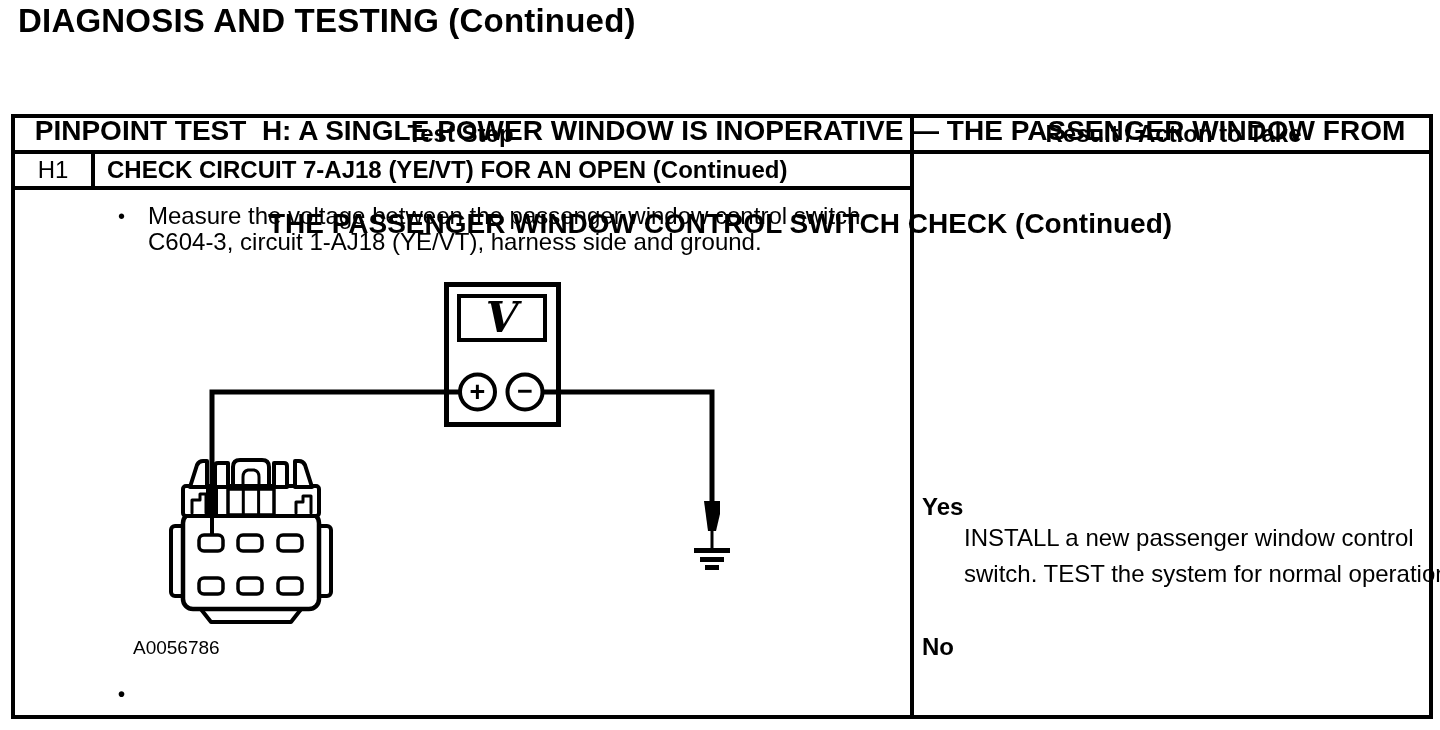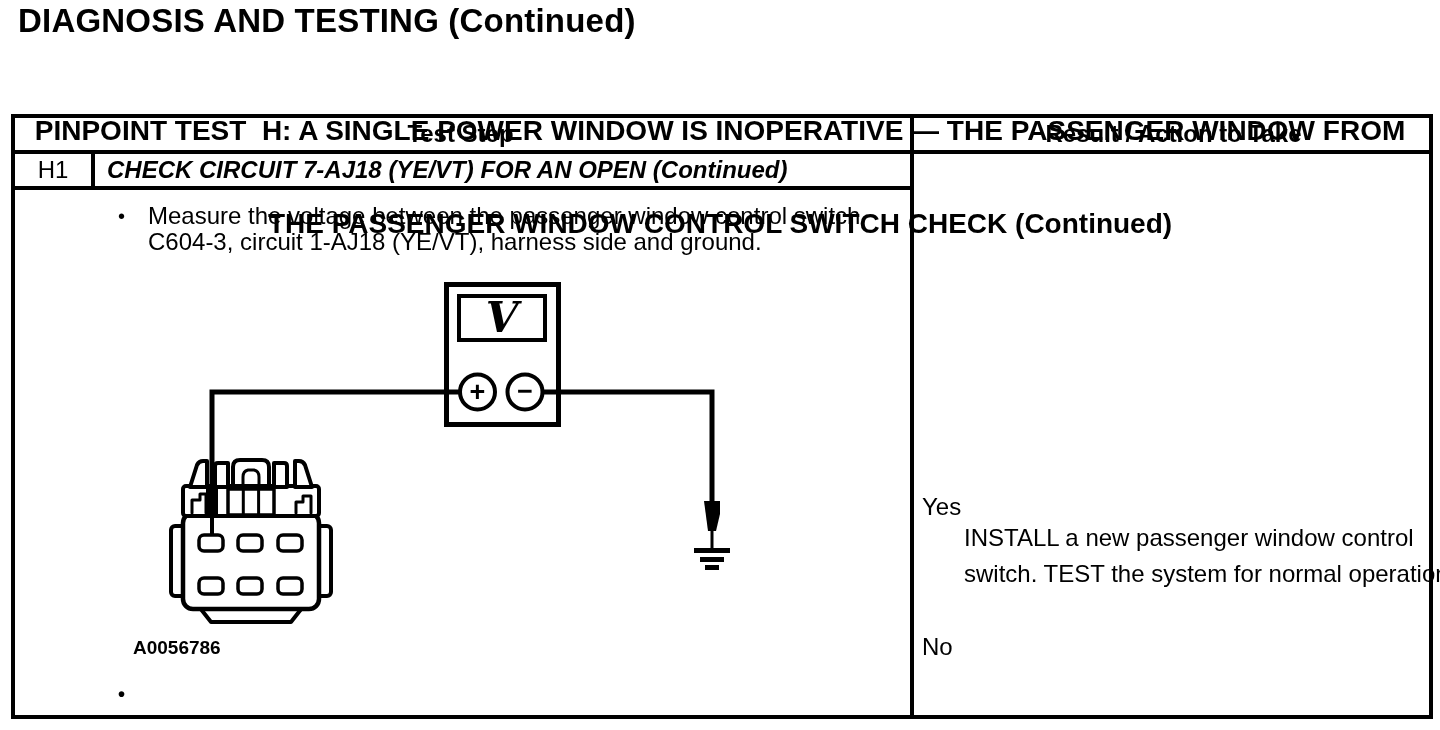--- a/index.html
+++ b/index.html
@@ -5,25 +5,25 @@
   html,body{margin:0;padding:0;background:#fff;}
   .page{position:relative;width:1440px;height:730px;background:#ffffff;color:#000;
         font-family:"Liberation Sans", sans-serif;overflow:hidden;}
   .abs{position:absolute;}
   .line{position:absolute;background:#000;}
   .doc-title{left:18px;top:2px;font-size:33px;font-weight:bold;letter-spacing:0.2px;}
   .heading{left:0;top:53px;width:1440px;text-align:center;font-size:28px;font-weight:bold;
            line-height:31px;white-space:pre-wrap;}
   .col-header{top:120px;font-size:24px;font-weight:bold;text-align:center;}
   .step-id{left:11px;top:156px;width:84px;text-align:center;font-size:24px;font-weight:normal;}
-  .step-title{left:107px;top:156px;font-size:24px;font-weight:bold;font-style:italic;}
+  .step-title{left:107px;top:156px;font-size:24px;font-weight:bold;}
   .bullet-row{display:flex;font-size:24px;line-height:26px;}
   .bullet-glyph{width:30px;flex:0 0 30px;font-size:20px;line-height:26px;}
-  .fig-label{left:133px;top:637px;font-size:19px;font-weight:bold;}
-  .answer{font-size:24px;font-weight:normal;line-height:25px;}
+  .fig-label{left:133px;top:637px;font-size:19px;font-weight:normal;}
+  .answer{font-size:24px;font-weight:bold;line-height:25px;}
   .action{font-size:24px;line-height:36px;margin-left:42px;}
   svg text{font-family:"Liberation Sans", sans-serif;}
   .vm-label{font-family:"DejaVu Serif", serif;font-style:italic;font-weight:bold;font-size:42px;}
   .term-label{font-size:27px;font-weight:bold;}
 </style>
 </head>
 <body>
 
 <div class="page">
 

